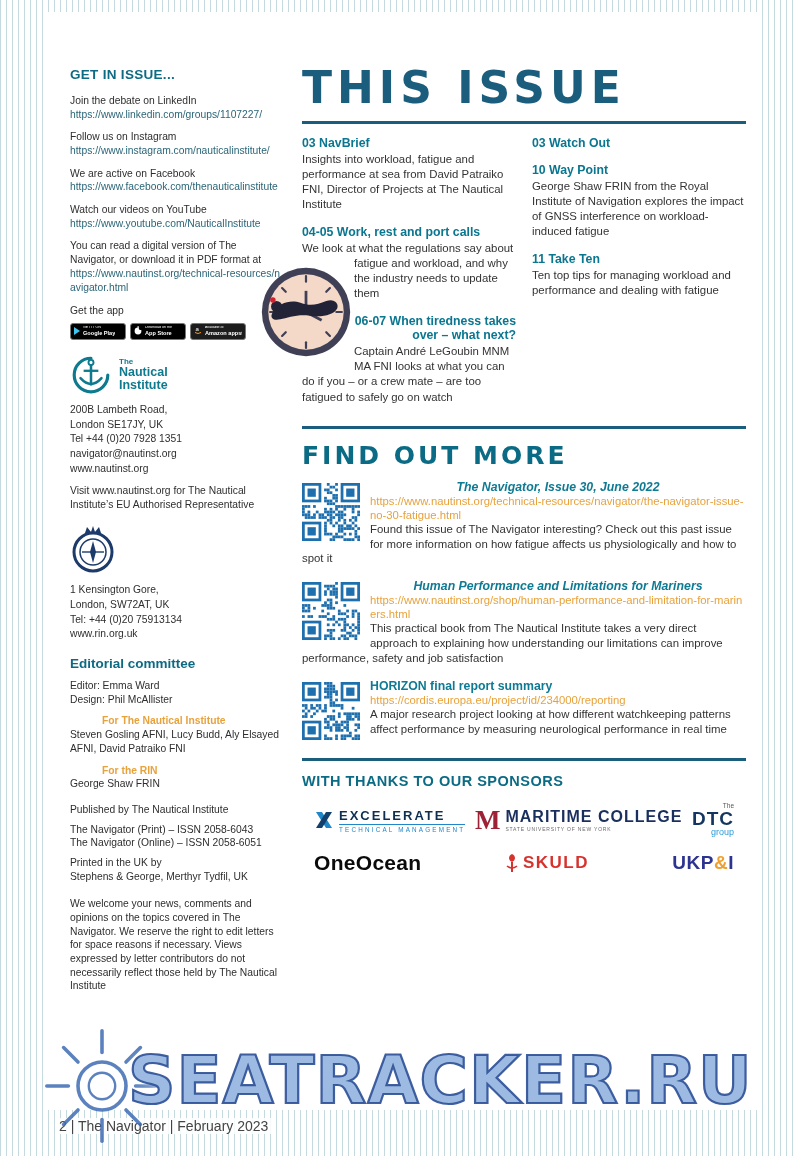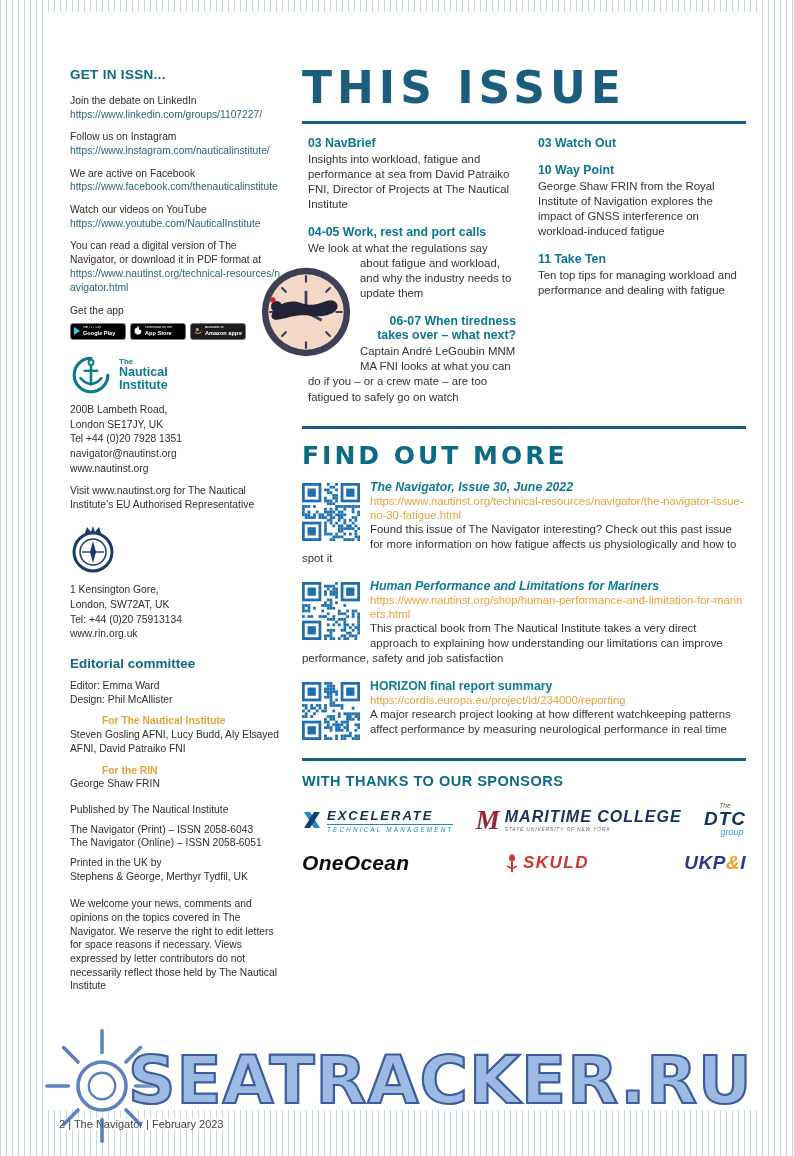--- a/index.html
+++ b/index.html
@@ -35,68 +35,68 @@
   .pub{margin-top:12px;}
   .pub .gap{height:6px;}
   .disclaimer{margin-top:14px;}
 
   
   .main{position:absolute;left:258px;top:50px;width:444px;}
   .page-title{font-size:44px;font-weight:900;color:#1a5d7c;letter-spacing:5px;margin:0;font-family:"DejaVu Sans",sans-serif;}
   .rule{height:3px;background:#1a5d7c;margin:8px 0 12px;}
   .cols{display:flex;gap:16px;position:relative;}
   .col{flex:1;min-width:0;}
-  .article{margin-bottom:13px;margin-left:6px;}
+  .article{margin-bottom:13px;}
   .a-head{font-size:12.3px;font-weight:800;color:#0a7690;margin:0 0 2px;}
   .a-head.right{text-align:right;}
   .a-body{font-size:11.4px;line-height:1.32;color:#333;}
   .clock-spacer{float:left;width:54px;height:130px;shape-outside:inset(30px 6px 0 0);shape-margin:4px;}
   .clock{position:absolute;left:-42px;top:204px;width:92px;height:92px;z-index:2;}
 
   .fom-title{font-size:25px;font-weight:900;color:#0c6b84;letter-spacing:3px;margin:2px 0 10px;font-family:"DejaVu Sans",sans-serif;}
   .resource{clear:left;margin-bottom:13px;min-height:66px;}
   .qr{float:left;width:58px;height:58px;margin:3px 10px 2px 0;}
   .r-title{font-size:12.3px;font-weight:800;color:#0f7a93;}
-  .r-title.it{font-style:italic;}
+  .r-title.it{font-style:italic;text-align:center;}
   .r-url{font-size:11.3px;color:#e8a23c;word-break:break-all;display:block;text-decoration:none;line-height:1.25;cursor:pointer;}
   .r-desc{font-size:11.4px;line-height:1.3;color:#333;}
 
   .sponsors-title{font-size:14.5px;font-weight:800;color:#0c6b84;letter-spacing:.5px;margin:10px 0 4px;}
-  .sp-row{display:flex;justify-content:space-between;align-items:center;margin:14px 0;font-style:italic;}
+  .sp-row{display:flex;justify-content:space-between;align-items:center;margin:14px 12px;}
   .logo-exc{display:flex;align-items:center;gap:5px;}
   .exc-name{font-size:13px;font-weight:800;color:#0f2f52;letter-spacing:2px;}
   .exc-sub{font-size:6.3px;color:#1f86c9;letter-spacing:2.2px;border-top:1px solid #1f86c9;margin-top:1px;padding-top:1px;}
   .logo-mar{display:flex;align-items:center;gap:5px;}
   .mar-m{font-family:"Liberation Serif",serif;font-size:27px;font-weight:900;color:#9d2235;line-height:1;}
   .mar-name{font-size:16px;font-weight:800;color:#1b2f5e;letter-spacing:1px;}
   .mar-sub{font-size:5px;color:#6b6b6b;letter-spacing:.8px;}
-  .logo-dtc{text-align:center;line-height:1;}
+  .logo-dtc{text-align:right;line-height:1;}
   .dtc-the{font-size:6.5px;color:#555;}
   .dtc-name{font-size:19px;font-weight:900;color:#14355f;letter-spacing:1px;}
   .dtc-sub{font-size:9px;color:#2e9bd6;margin-left:14px;}
   .logo-one{font-size:21px;font-weight:900;color:#0a0a0a;letter-spacing:.3px;}
   .logo-skuld{display:flex;align-items:center;gap:4px;}
   .skuld-name{font-size:17px;font-weight:900;color:#d6332e;letter-spacing:1.5px;}
   .logo-ukpi{font-size:19px;font-weight:900;letter-spacing:.5px;color:#2c3390;}
   .ukpi-amp{color:#f0a02e;}
 
   
-  .page-footer{position:absolute;left:56px;top:1118px;font-size:11px;color:#444;z-index:6;background:rgba(255,255,255,.85);padding:0 3px;}
+  .page-footer{position:absolute;left:56px;top:1118px;font-size:14px;color:#444;z-index:6;background:rgba(255,255,255,.85);padding:0 3px;}
   .watermark{position:absolute;left:128px;top:1042px;z-index:9;font-size:66px;font-weight:900;letter-spacing:1px;white-space:nowrap;
     color:rgba(130,168,218,.78);-webkit-text-stroke:2.2px rgba(44,79,150,.9);
     text-shadow:0 0 6px rgba(255,255,255,.9);font-family:"DejaVu Sans",sans-serif;}
   .wm-sun{position:absolute;left:42px;top:1026px;width:120px;height:120px;z-index:9;opacity:.85;}
 </style>
 </head>
 <body>
 
 <div class="panel">
 
   <aside class="sidebar">
-    <h2 class="sb-title">GET IN ISSN...</h2>
+    <h2 class="sb-title">GET IN ISSUE...</h2>
 
     <div class="s-item">
       <div>Join the debate on LinkedIn</div>
       <a class="s-link">https://www.linkedin.com/groups/1107227/</a>
     </div>
     <div class="s-item">
       <div>Follow us on Instagram</div>
       <a class="s-link">https://www.instagram.com/nauticalinstitute/</a>
     </div>
     <div class="s-item">

